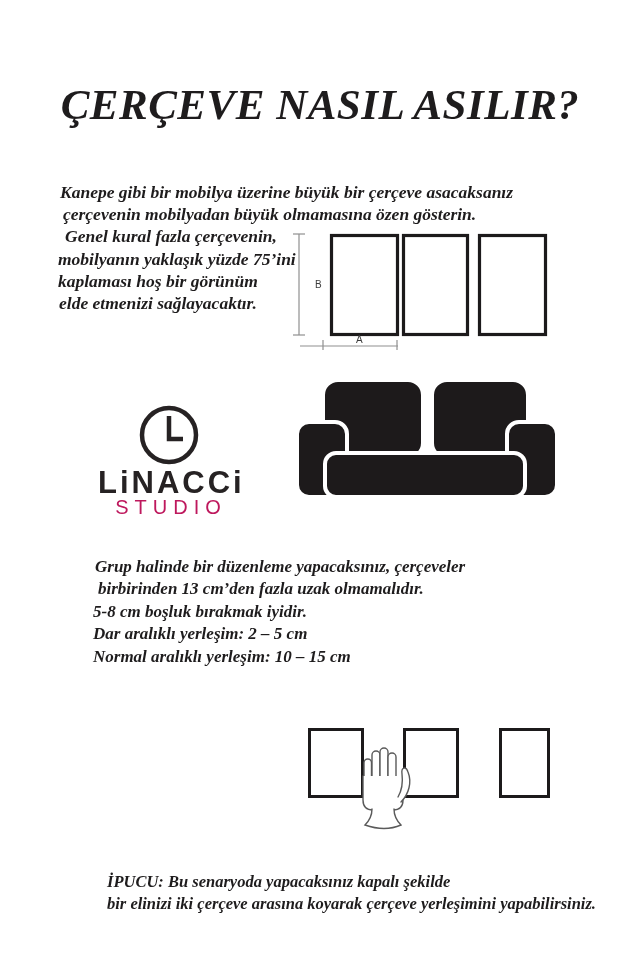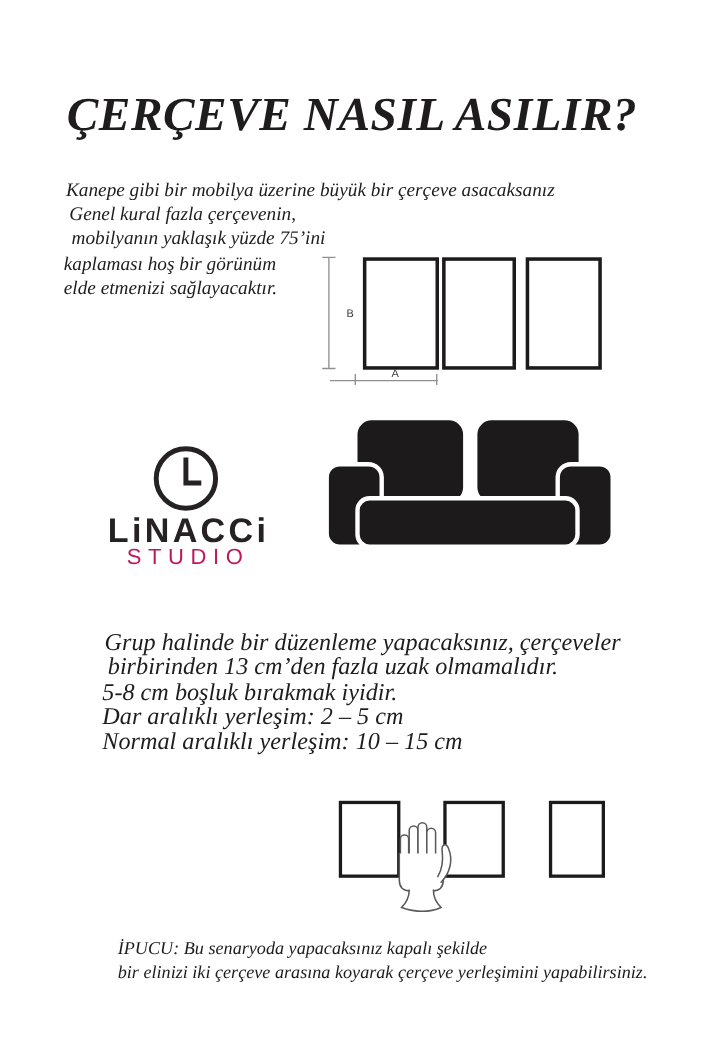--- a/index.html
+++ b/index.html
@@ -7,30 +7,30 @@
     position:relative; width:640px; height:960px; margin:0 auto;
     background:#ffffff; color:#1e1c1d; overflow:hidden;
     font-family:"Liberation Serif", serif;
     padding-left:35px;
   }
   .title {
     position:absolute; top:80px; left:0; width:640px;
     text-align:center; font-style:italic; font-weight:600;
     font-size:43px; letter-spacing:0.5px; white-space:nowrap;
   }
-  .textblock { position:absolute; font-style:italic; font-weight:400; }
+  .textblock { position:absolute; font-style:italic; font-weight:700;margin-top:20px; }
   .textblock .line { white-space:nowrap; }
 
   .intro { top:161px; left:58px; font-size:17.5px; line-height:22.2px; }
   .intro .line:nth-child(1){ padding-left:2px; }
   .intro .line:nth-child(2){ padding-left:5px; }
   .intro .line:nth-child(3){ padding-left:7px; }
   .intro .line:nth-child(6){ padding-left:1px; }
 
-  .grouping { top:573px; left:93px; font-size:22px; line-height:22.4px; }
+  .grouping { top:536px; left:93px; font-size:17px; line-height:22.4px; }
   .grouping .line:nth-child(1){ padding-left:2px; }
   .grouping .line:nth-child(2){ padding-left:5px; }
 
   .tip { top:851px; left:107px; font-size:16.5px; line-height:22px; }
 
   .svg-abs { position:absolute; }
 
   .logo { position:absolute; top:404px; left:98px; width:142px; text-align:center; }
   .logo-clock { display:block; margin:0 auto; }
   .logo-name {
@@ -49,20 +49,21 @@
 </style>
 </head>
 <body>
 
 <div class="page">
 
   <div class="title">ÇERÇEVE NASIL ASILIR?</div>
 
   <div class="textblock intro">
     <div class="line">Kanepe gibi bir mobilya üzerine büyük bir çerçeve asacaksanız</div>
+    <div class="line">çerçevenin mobilyadan büyük olmamasına özen gösterin.</div>
     <div class="line">Genel kural fazla çerçevenin,</div>
     <div class="line">mobilyanın yaklaşık yüzde 75’ini</div>
     <div class="line">kaplaması hoş bir görünüm</div>
     <div class="line">elde etmenizi sağlayacaktır.</div>
   </div>
 
   <svg class="svg-abs" style="left:292px; top:225px;" width="263" height="125" viewBox="0 0 263 125">
 
     <g stroke="#8f8f8f" stroke-width="1.2">
       <line x1="7" y1="9" x2="7" y2="110"></line>

